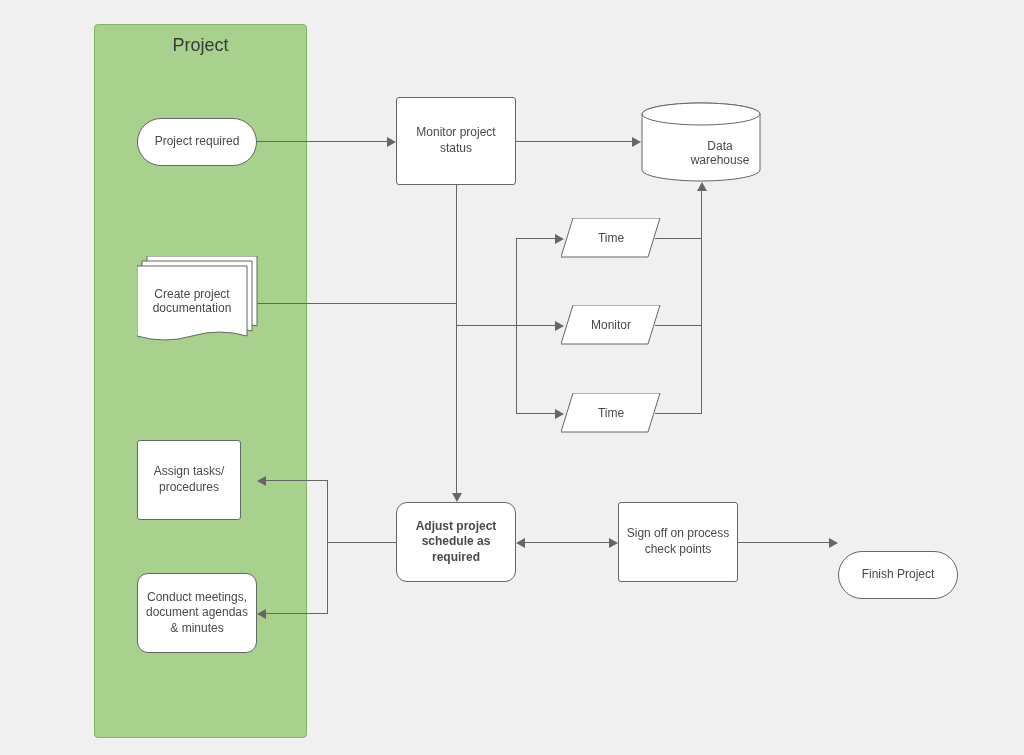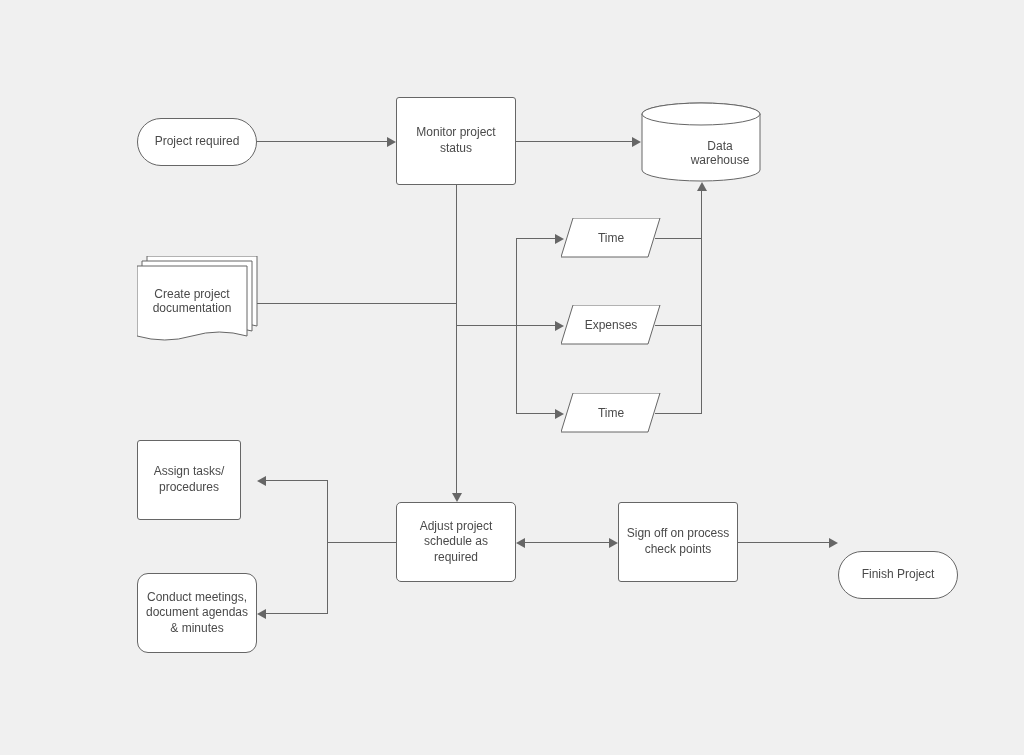--- a/index.html
+++ b/index.html
@@ -76,20 +76,23 @@
     border-right: 5px solid transparent;
     border-top: 9px solid #666;
   }
   svg { position: absolute; left:0; top:0; pointer-events:none; }
 </style>
 </head>
 <body>
 
 <div class="canvas">
 
+  <div class="swimlane" style="left:94px; top:24px; width:213px; height:714px;">
+    <div class="swimlane-title">Project</div>
+  </div>
 
   <div class="node" style="left:137px; top:118px; width:120px; height:48px; border-radius:24px;">
     <span>Project required</span>
   </div>
 
   <div class="node" style="left:396px; top:97px; width:120px; height:88px; border-radius:3px;justify-content:center;">
     <span>Monitor project status</span>
   </div>
 
   <div style="position:absolute; left:641px; top:102px; width:120px; height:80px;">
@@ -121,38 +124,38 @@
     <div style="position:absolute; inset:0; display:flex; align-items:center; justify-content:center;">
       <span>Time</span>
     </div>
   </div>
 
   <div style="position:absolute; left:561px; top:305px; width:100px; height:40px;">
     <svg width="100" height="40" viewBox="0 0 100 40">
       <path d="M12 0 H99 L87 39 H0 Z" fill="#fff" stroke="#666"></path>
     </svg>
     <div style="position:absolute; inset:0; display:flex; align-items:center; justify-content:center;">
-      <span>Expenses</span>
+      <span>Monitor</span>
     </div>
   </div>
 
   <div style="position:absolute; left:561px; top:393px; width:100px; height:40px;">
     <svg width="100" height="40" viewBox="0 0 100 40">
       <path d="M12 0 H99 L87 39 H0 Z" fill="#fff" stroke="#666"></path>
     </svg>
     <div style="position:absolute; inset:0; display:flex; align-items:center; justify-content:center;">
       <span>Time</span>
     </div>
   </div>
 
   <div class="node" style="left:137px; top:440px; width:104px; height:80px; border-radius:3px;">
     <span>Assign tasks/ procedures</span>
   </div>
 
-  <div class="node" style="left:396px; top:502px; width:120px; height:80px; border-radius:5px;">
+  <div class="node" style="left:396px; top:502px; width:120px; height:80px; border-radius:11px;font-weight:bold;">
     <span>Adjust project schedule as required</span>
   </div>
 
   <div class="node" style="left:618px; top:502px; width:120px; height:80px; border-radius:3px;">
     <span>Sign off on process check points</span>
   </div>
 
   <div class="node" style="left:838px; top:519px; width:120px; height:48px; border-radius:24px;margin-top:32px;">
     <span>Finish Project</span>
   </div>

